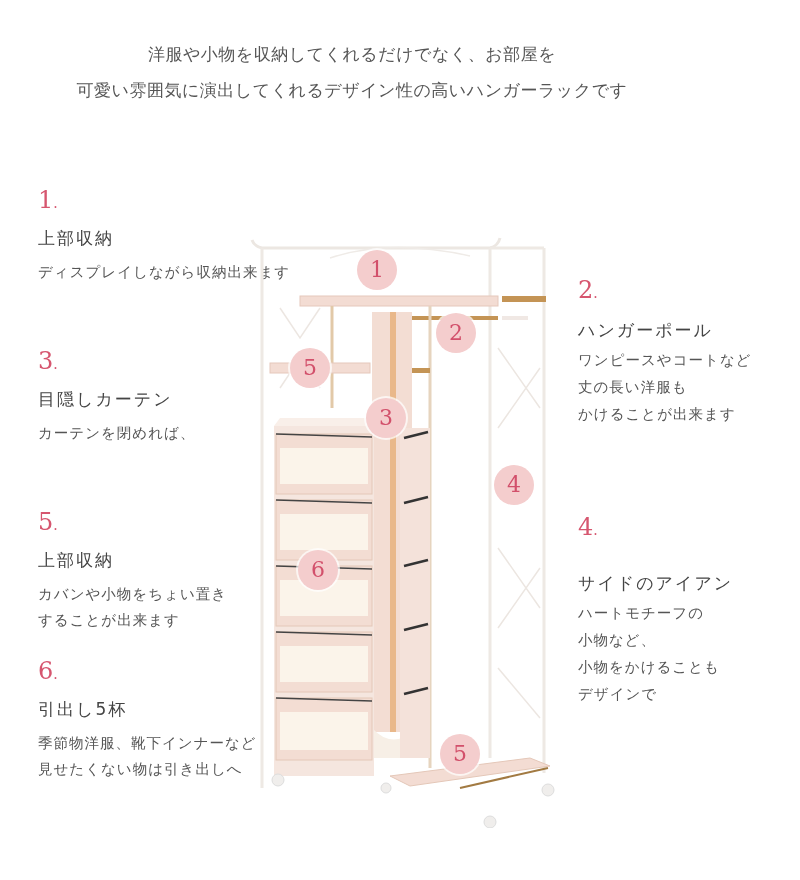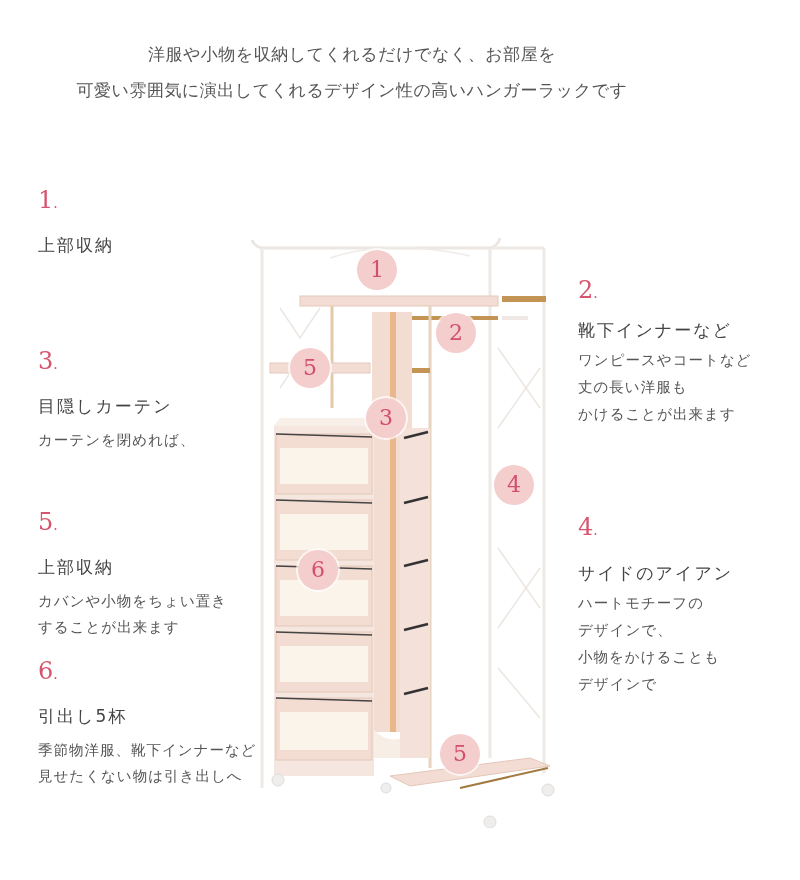--- a/index.html
+++ b/index.html
@@ -4,51 +4,52 @@
 <style>
   * { box-sizing: border-box; margin: 0; padding: 0; }
   html, body { width: 800px; height: 880px; background: #ffffff; overflow: hidden; }
   body { position: relative; font-family: "DejaVu Sans", "Liberation Sans", sans-serif; color: #555555; }
 
   .intro { position: absolute; top: 36px; left: 0; width: 704px; text-align: center; font-size: 17px; line-height: 36px; color: #555; letter-spacing: 0.5px; }
 
   .feature { position: absolute; }
   .feature .num { font-family: "DejaVu Serif", "Liberation Serif", serif; color: #d6566f; font-size: 24px; line-height: 28px; }
   .feature .num .dot { font-size: 14px; }
-  .feature .title { font-size: 17px; color: #444; letter-spacing: 2px; margin-top: 15px; line-height: 26px; }
+  .feature .title { font-size: 17px; color: #444; letter-spacing: 2px; margin-top: 8px; line-height: 26px; }
   .feature .desc { font-size: 14.5px; color: #555; letter-spacing: 1px; line-height: 26px; margin-top: 8px; }
 
   #f1 { left: 38px; top: 186px; }
   #f3 { left: 38px; top: 347px; }
   #f5 { left: 38px; top: 508px; }
   #f6 { left: 38px; top: 657px; }
   #f2 { left: 578px; top: 276px; }
   #f4 { left: 578px; top: 513px; }
   #f2 .title { margin-top: 10px; }
   #f2 .desc, #f4 .desc { margin-top: 4px; line-height: 27px; }
-  #f4 .title { margin-top: 16px; }
+  #f4 .title { margin-top: 26px; }
 
   
   .product { position: absolute; left: 240px; top: 228px; width: 330px; height: 600px; }
   .product svg { position: absolute; left: 0; top: 0; }
 
   .badge { position: absolute; width: 40px; height: 40px; border-radius: 50%; background: #f4cdcd; color: #d2506b; font-family: "DejaVu Serif", "Liberation Serif", serif; font-size: 22px; text-align: center; line-height: 40px; box-shadow: 0 0 0 2px rgba(255,255,255,0.7); }
 </style>
 </head>
 <body>
 
 <div class="intro">
   <div>洋服や小物を収納してくれるだけでなく、お部屋を</div>
   <div>可愛い雰囲気に演出してくれるデザイン性の高いハンガーラックです</div>
 </div>
 
 <div class="feature" id="f1">
   <div class="num"><span>1</span><span class="dot">.</span></div>
   <div class="title">上部収納</div>
   <div class="desc">
+    <div>ディスプレイしながら収納出来ます</div>
   </div>
 </div>
 
 <div class="feature" id="f3">
   <div class="num"><span>3</span><span class="dot">.</span></div>
   <div class="title">目隠しカーテン</div>
   <div class="desc">
     <div>カーテンを閉めれば、</div>
   </div>
 </div>
@@ -66,34 +67,34 @@
   <div class="num"><span>6</span><span class="dot">.</span></div>
   <div class="title">引出し5杯</div>
   <div class="desc">
     <div>季節物洋服、靴下インナーなど</div>
     <div>見せたくない物は引き出しへ</div>
   </div>
 </div>
 
 <div class="feature" id="f2">
   <div class="num"><span>2</span><span class="dot">.</span></div>
-  <div class="title">靴下インナーなど</div>
+  <div class="title">ハンガーポール</div>
   <div class="desc">
     <div>ワンピースやコートなど</div>
     <div>丈の長い洋服も</div>
     <div>かけることが出来ます</div>
   </div>
 </div>
 
 <div class="feature" id="f4">
   <div class="num"><span>4</span><span class="dot">.</span></div>
   <div class="title">サイドのアイアン</div>
   <div class="desc">
     <div>ハートモチーフの</div>
-    <div>デザインで、</div>
+    <div>小物など、</div>
     <div>小物をかけることも</div>
     <div>デザインで</div>
   </div>
 </div>
 
 <div class="product">
   <svg width="330" height="600" viewBox="0 0 330 600">
 
     <path d="M12 12 Q14 18 22 20 L250 20 Q258 18 260 10" fill="none" stroke="#ece7e2" stroke-width="3"></path>
     <line x1="22" y1="20" x2="22" y2="560" stroke="#eee9e4" stroke-width="3"></line>

